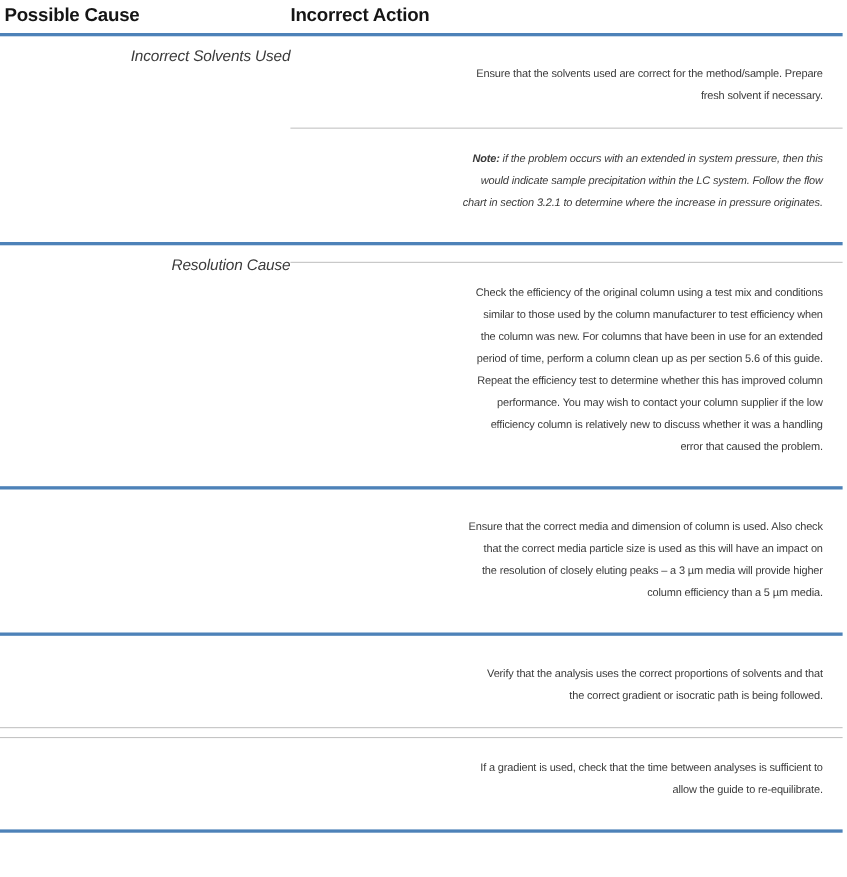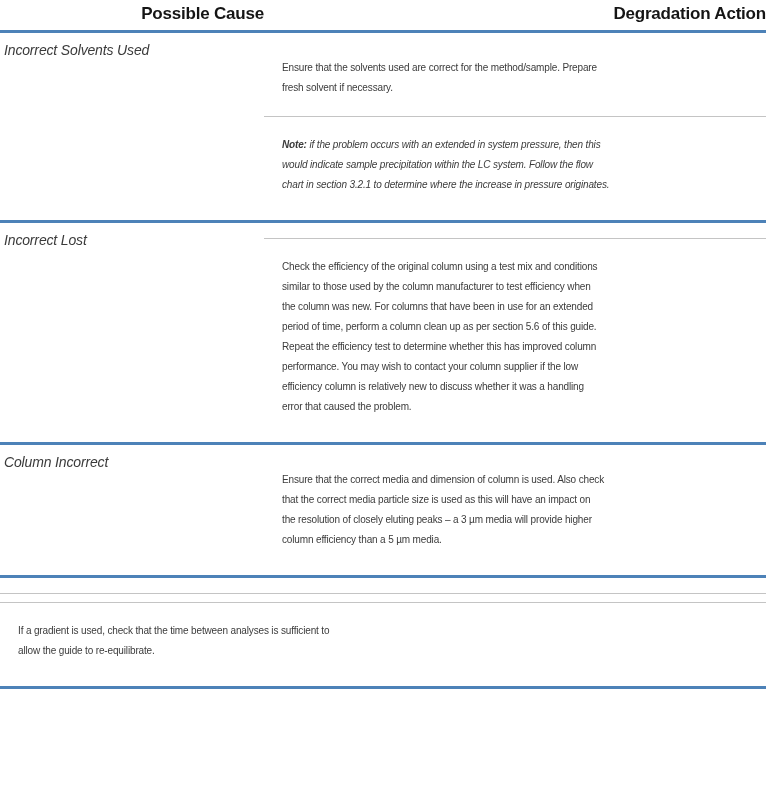--- a/index.html
+++ b/index.html
@@ -16,21 +16,20 @@
   }
   .doc {
     width: 766px;
     margin: 0;
   }
   .hrow {
     display: flex;
     align-items: flex-start;
     padding: 3px 0 5px 0;
     border-bottom: 3px solid var(--row-divider, #4d82b8);
-    text-align: right;
   }
   .col1 {
     flex: none;
     width: 264px;
     padding-left: 4px;
     box-sizing: border-box;
   }
   .col2 {
     flex: 1;
     min-width: 0;
@@ -40,20 +39,21 @@
     font-size: 17px;
     line-height: 22px;
     color: #151515;
     letter-spacing: -0.2px;
   }
   .row {
     display: flex;
     align-items: flex-start;
     padding: 7px 0;
     border-bottom: 3px solid var(--row-divider, #4d82b8);
+    text-align: right;
   }
   .cause {
     font-style: italic;
     font-size: 14px;
     line-height: 20px;
     letter-spacing: -0.15px;
     white-space: pre;
   }
   .col2 p {
     margin: 18px;
@@ -75,63 +75,64 @@
     height: 0;
   }
 </style>
 </head>
 <body style="color: rgb(59, 59, 59);">
 
 <div class="doc">
 
   <div class="hrow">
     <div class="col1 th">Possible Cause</div>
-    <div class="col2 th">Degradation Action</div>
+    <div class="col2 th">Incorrect Action</div>
   </div>
 
   <div class="row">
     <div class="col1 cause">Incorrect Solvents Used</div>
     <div class="col2">
       <p>Ensure that the solvents used are correct for the method/sample. Prepare
 fresh solvent if necessary.</p>
       <hr class="sep">
       <p class="note"><b>Note:</b><span> if the problem occurs with an extended in system pressure, then this
 would indicate sample precipitation within the LC system. Follow the flow
 chart in section 3.2.1 to determine where the increase in pressure originates.</span></p>
     </div>
   </div>
 
 
   <div class="row">
-    <div class="col1 cause">Incorrect Lost</div>
+    <div class="col1 cause">Resolution Cause</div>
     <div class="col2">
       <hr class="sep">
       <p>Check the efficiency of the original column using a test mix and conditions
 similar to those used by the column manufacturer to test efficiency when
 the column was new. For columns that have been in use for an extended
 period of time, perform a column clean up as per section 5.6 of this guide.
 Repeat the efficiency test to determine whether this has improved column
 performance. You may wish to contact your column supplier if the low
 efficiency column is relatively new to discuss whether it was a handling
 error that caused the problem.</p>
     </div>
   </div>
 
   <div class="row">
-    <div class="col1 cause">Column Incorrect</div>
     <div class="col2">
       <p>Ensure that the correct media and dimension of column is used. Also check
 that the correct media particle size is used as this will have an impact on
 the resolution of closely eluting peaks – a 3 µm media will provide higher
 column efficiency than a 5 µm media.</p>
     </div>
   </div>
 
   <div class="row">
     <div class="col2">
+      <p>Verify that the analysis uses the correct proportions of solvents and that
+the correct gradient or isocratic path is being followed.</p>
       <hr class="sep">
       <hr class="sep">
       <p>If a gradient is used, check that the time between analyses is sufficient to
 allow the guide to re-equilibrate.</p>
     </div>
   </div>
 
 
 </div>
 

